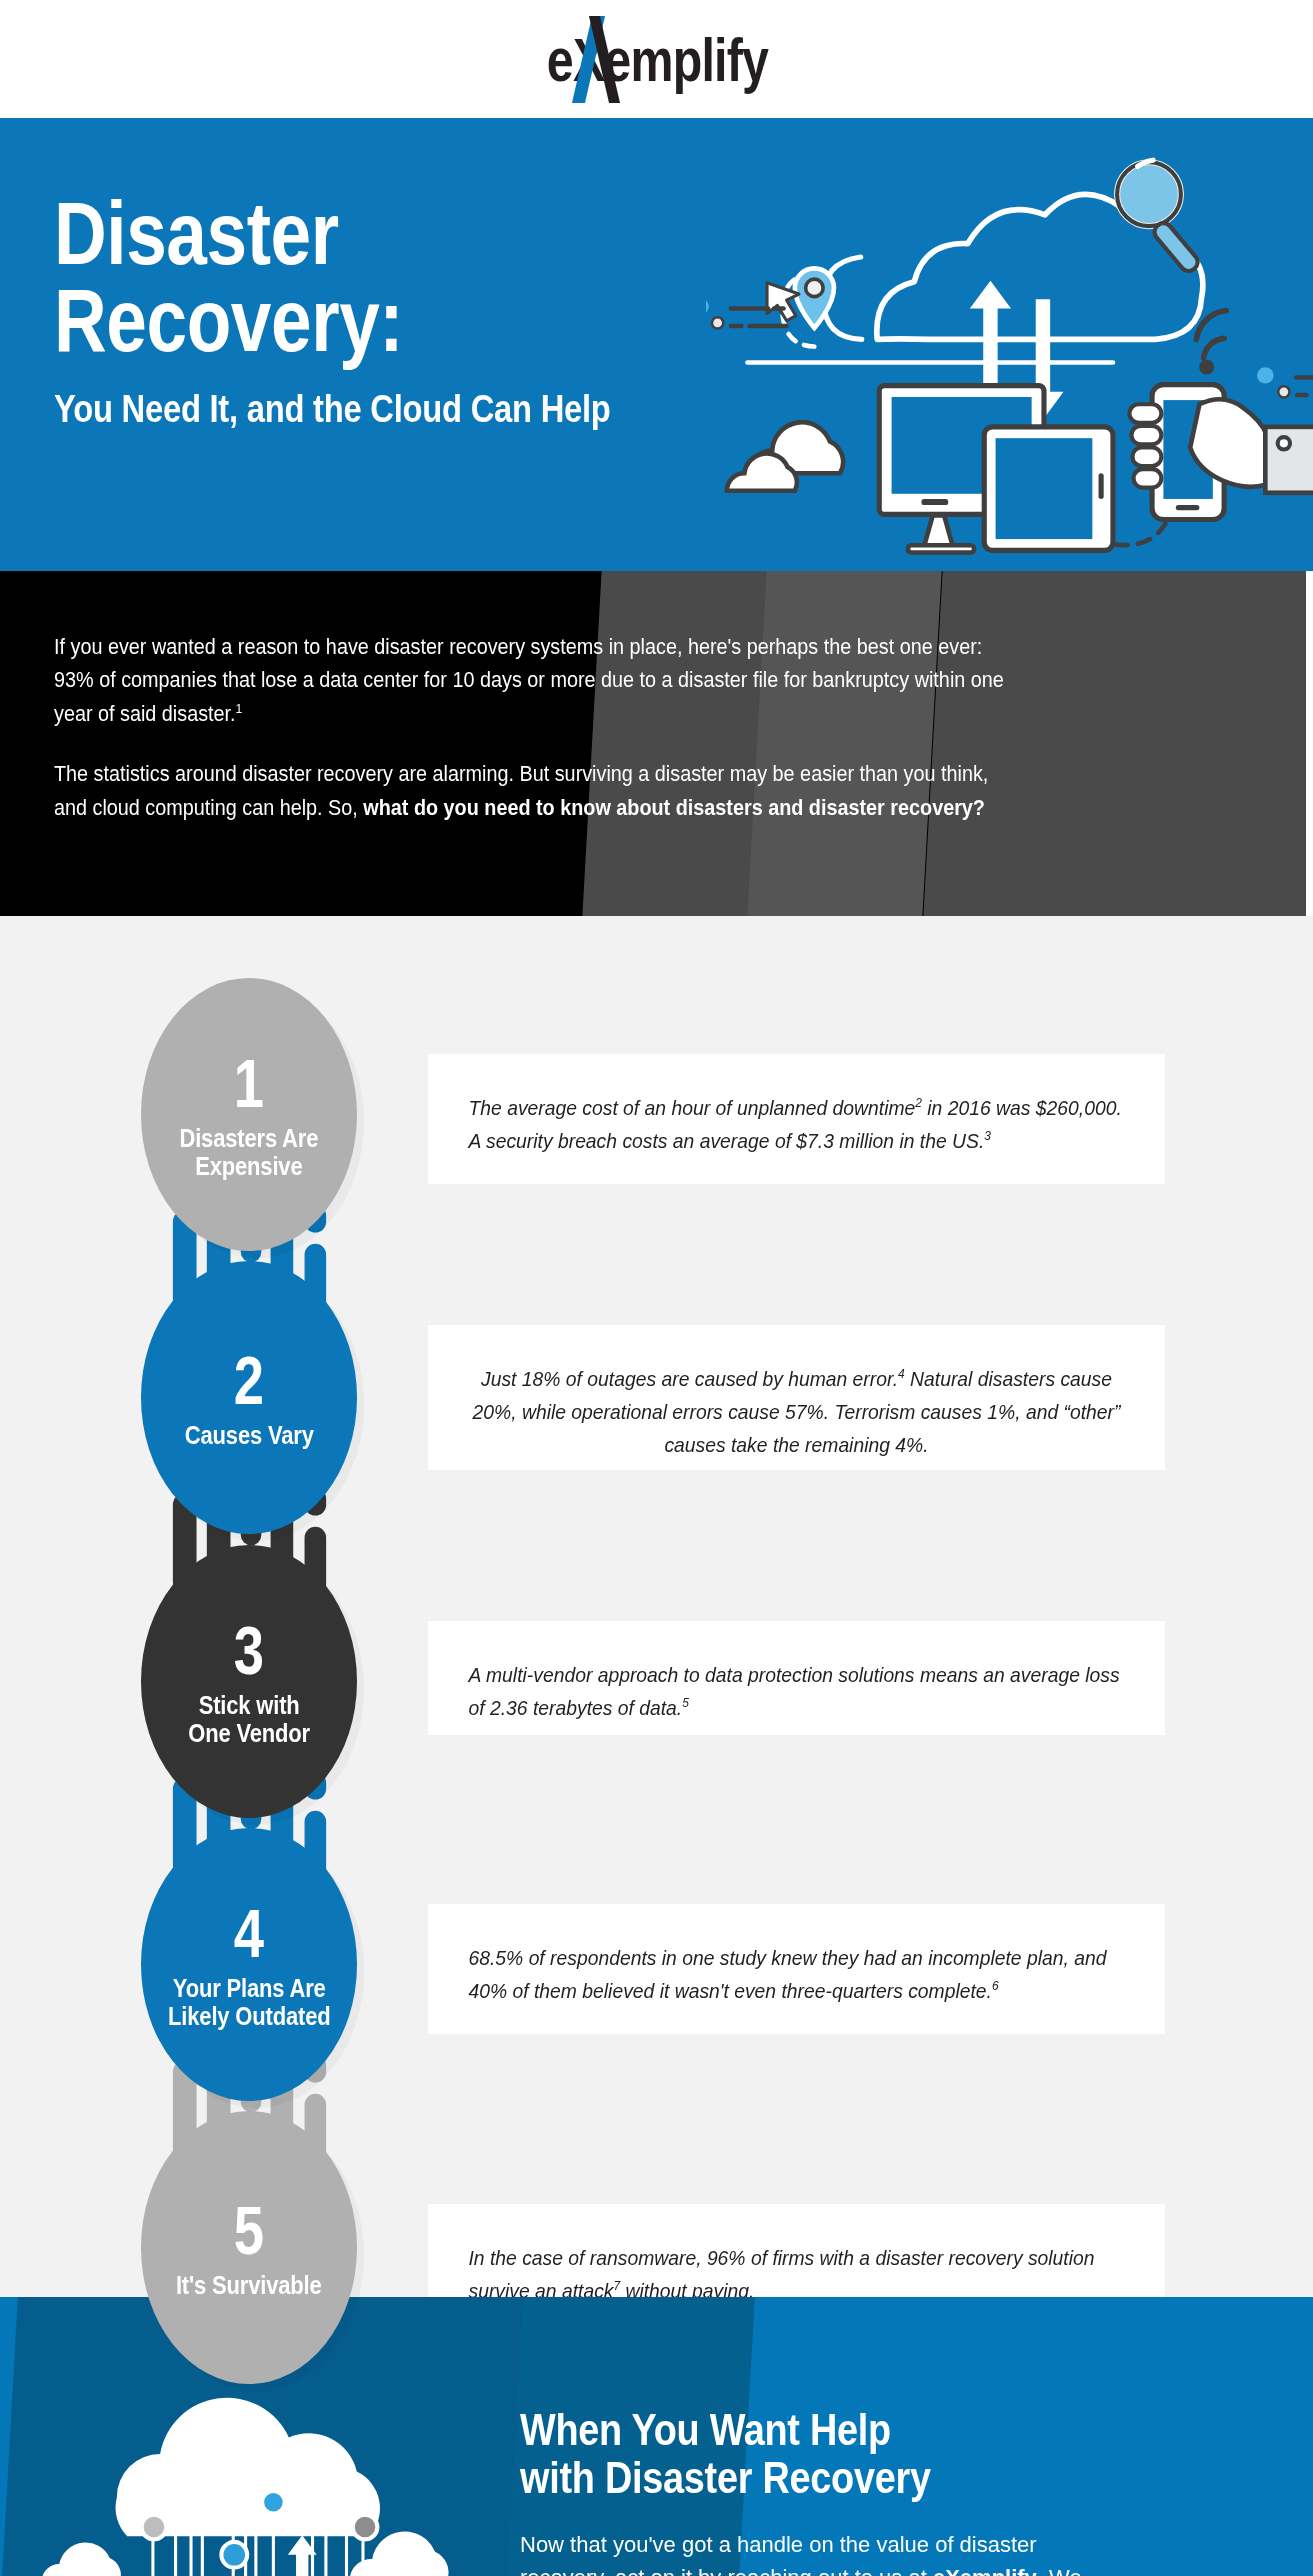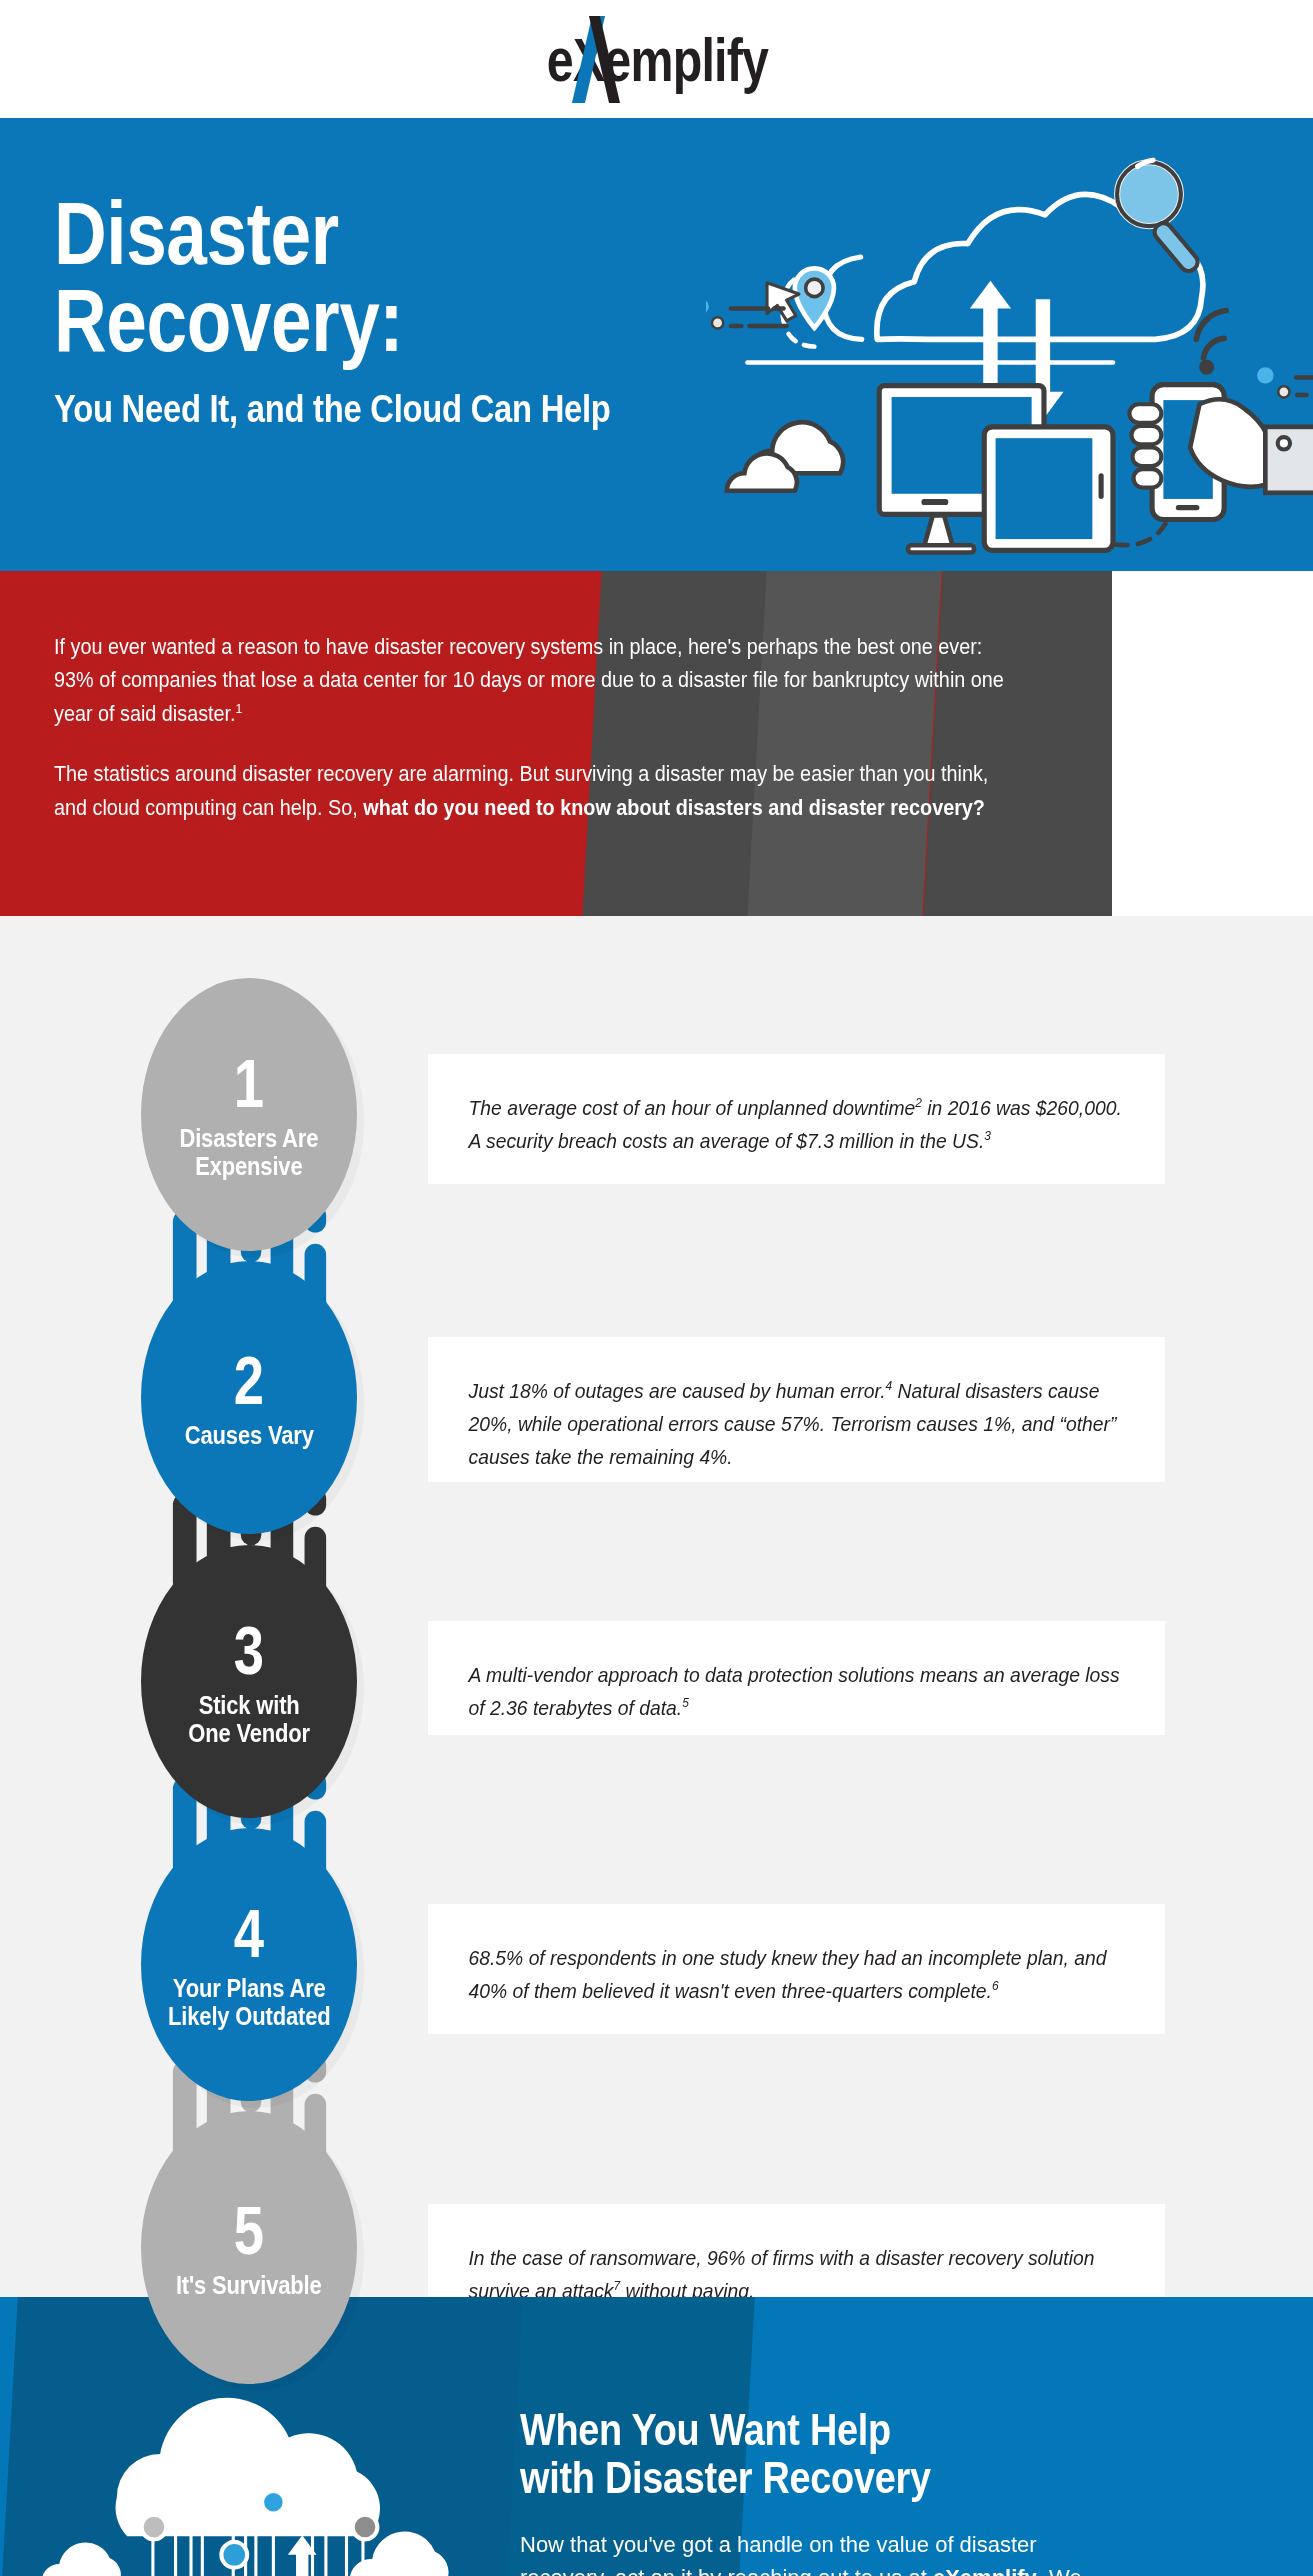--- a/index.html
+++ b/index.html
@@ -30,21 +30,21 @@
   .hero{ position:relative; width:1314px; height:453px; background:#0b76b8;
          overflow:hidden; }
   .hero-copy{ position:absolute; left:54px; top:72px; width:721px; z-index:4; }
   .hero-title{ font-size:89px; line-height:0.98; font-weight:700; color:#ffffff;
                letter-spacing:-0.5px; transform:scaleX(.82); transform-origin:left center; }
   .hero-sub{ margin-top:23px; font-size:39px; font-weight:700; color:#ffffff;
              transform:scaleX(.84); transform-origin:left center; letter-spacing:-0.3px;}
   .hero-art{ position:absolute; right:0; top:0; width:608px; height:453px; z-index:2; }
 
   
-  .intro{ position:relative; width:1112px; height:345px; background:#b91c1c;
+  .intro{ position:relative; width:1306px; height:345px; background:#000000;
           overflow:hidden; }
   .intro-band{ position:absolute; top:0; height:345px; }
   .b1{ left:592px; width:170px; background:#4a4a4a; transform:skewX(-3.2deg); }
   .b2{ left:757px; width:175px; background:#555555; transform:skewX(-3.2deg); }
   .b3{ left:933px; width:392px; background:#4a4a4a; transform:skewX(-3.2deg); }
   .intro-text{ position:absolute; left:54px; top:59px; width:1061px; z-index:5;
                color:#ffffff; font-size:22px; line-height:1.52;
                transform:scaleX(.90); transform-origin:left top; }
   .intro-text p + p{ margin-top:27px; }
   .intro-text b{ font-weight:700; }
@@ -227,21 +227,21 @@
           <rect x="194" y="96" width="40" height="56" rx="20" fill="#333333"></rect>
           <rect x="194" y="172" width="40" height="78" rx="20" fill="#333333"></rect>
           <rect x="252" y="24" width="44" height="226" rx="22" fill="#333333"></rect>
           <rect x="318" y="40" width="42" height="54" rx="21" fill="#333333"></rect>
           <rect x="318" y="116" width="42" height="134" rx="21" fill="#333333"></rect>
         </svg></div>
       <div class="circle" style="top: 345px; background: rgb(11, 118, 184);">
         <div class="num">2</div>
         <div class="lbl">Causes Vary</div>
       </div>
-      <div class="step-card" style="top: 421px; height: 145px;">
+      <div class="step-card" style="top: 409px; height: 145px; text-align: center;">
         <div class="step-card-inner"><span>Just 18% of outages are caused by human error.</span><sup>4</sup><span> Natural disasters cause 20%, while operational errors cause 57%. Terrorism causes 1%, and “other” causes take the remaining 4%.</span></div>
       </div>
       <div class="connector" style="top: 835px;"><svg width="216" height="129" viewBox="0 0 420 250" xmlns="http://www.w3.org/2000/svg">
           <rect x="62" y="50" width="46" height="196" rx="23" fill="#0b76b8"></rect>
           <rect x="128" y="0" width="46" height="250" rx="23" fill="#0b76b8"></rect>
           <rect x="194" y="96" width="40" height="56" rx="20" fill="#0b76b8"></rect>
           <rect x="194" y="172" width="40" height="78" rx="20" fill="#0b76b8"></rect>
           <rect x="252" y="24" width="44" height="226" rx="22" fill="#0b76b8"></rect>
           <rect x="318" y="40" width="42" height="54" rx="21" fill="#0b76b8"></rect>
           <rect x="318" y="116" width="42" height="134" rx="21" fill="#0b76b8"></rect>

